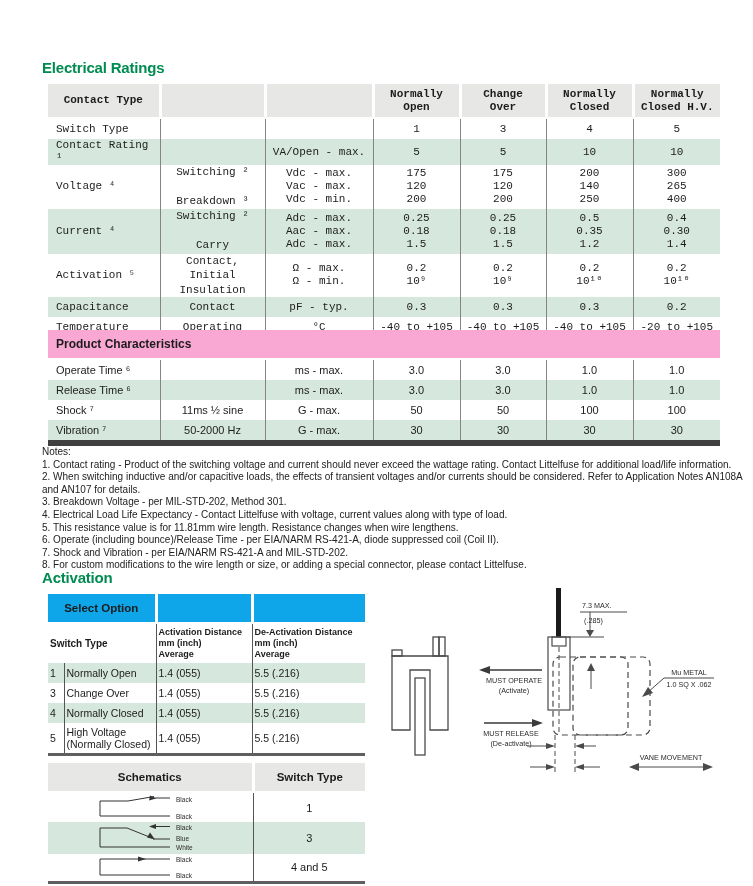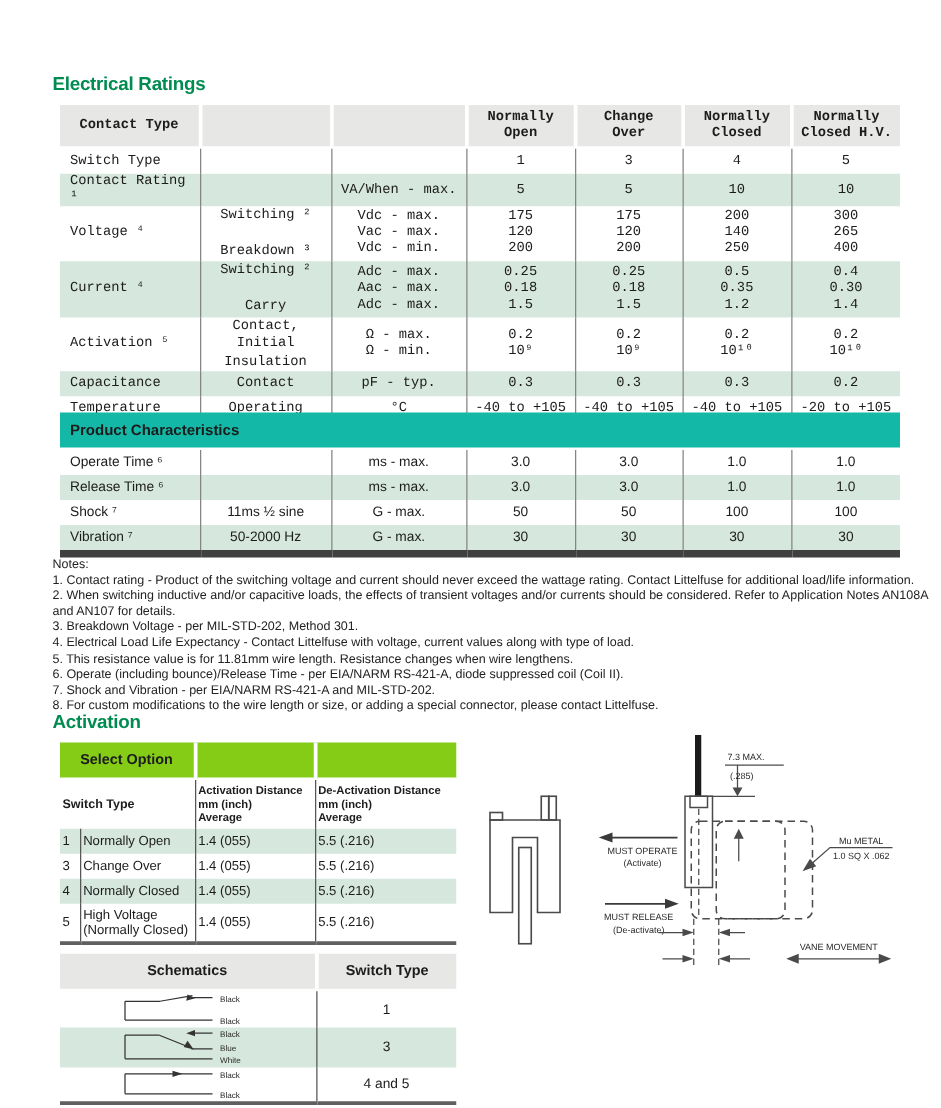--- a/index.html
+++ b/index.html
@@ -27,29 +27,29 @@
   .dtable td + td { border-left:1px solid #848484; }
   .dtable td.lab { text-align:left; padding-left:8px; }
   .dtable td.sub { line-height:14.5px; }
   .dtable tr.shade td { background:#d6e7dd; }
   .dtable tr.last td { border-bottom:6px solid #404040; }
   tr.h20 td { height:20px; } tr.h19 td { height:19px; }
   tr.h43 td { height:43px; } tr.h45 td { height:45px; }
   tr.h31 td { height:31px; }
   .pc-band {
     position:absolute; left:48px; top:330px; width:672px; height:28px;
-    background:#14b8a6; font-weight:bold; font-size:12px; line-height:28px;
+    background:#f9a8d4; font-weight:bold; font-size:12px; line-height:28px;
     padding-left:8px; box-sizing:border-box;
   }
   
   .notes { position:absolute; left:42px; top:446px; width:706px; font-size:10px; line-height:12.6px; color:#222; }
   
   .sel { position:absolute; left:48px; top:594px; width:317px; font-size:10.5px; }
   .sel th {
-    background:#84cc16; font-weight:bold; font-size:11.5px; text-align:center; vertical-align:middle;
+    background:#0ea5e9; font-weight:bold; font-size:11.5px; text-align:center; vertical-align:middle;
     border-right:3px solid #fff; border-bottom:2px solid #fff; height:26px;
   }
   .sel th:last-child { border-right:none; }
   .sel td { text-align:left; vertical-align:middle; white-space:pre-line; line-height:12px; padding:0 2px; }
   .sel td + td { border-left:1px solid #555; }
   .sel tr.subhdr td { font-weight:bold; font-size:9px; line-height:11px; height:39px; border-left-color:#555; }
   .sel tr.subhdr td.st { font-size:10px; }
   .sel tr.shade td { background:#d6e7dd; }
   .sel tr.h20s td { height:20px; }
   .sel tr.h30s td { height:30px; }
@@ -110,21 +110,21 @@
         <td class="sub"></td>
         <td></td>
         <td>1</td>
         <td>3</td>
         <td>4</td>
         <td>5</td>
       </tr>
       <tr class="h19 shade">
         <td class="lab">Contact Rating ¹</td>
         <td class="sub"></td>
-        <td>VA/When - max.</td>
+        <td>VA/Open - max.</td>
         <td>5</td>
         <td>5</td>
         <td>10</td>
         <td>10</td>
       </tr>
       <tr class="h43">
         <td class="lab">Voltage ⁴</td>
         <td class="sub">Switching ²
 
 Breakdown ³</td>

